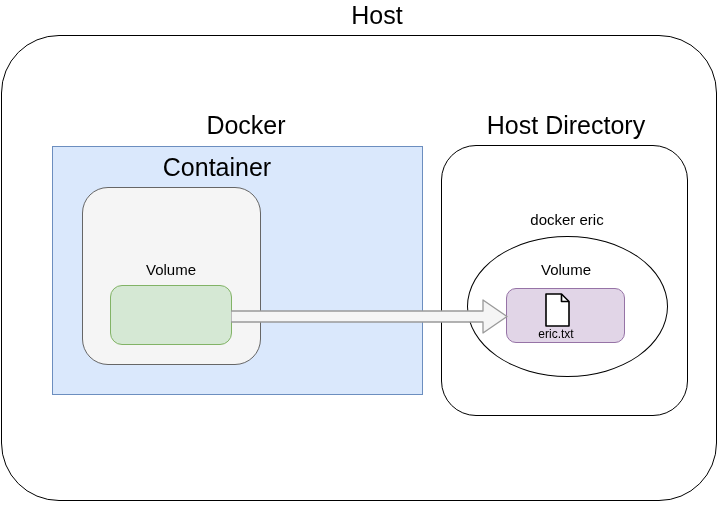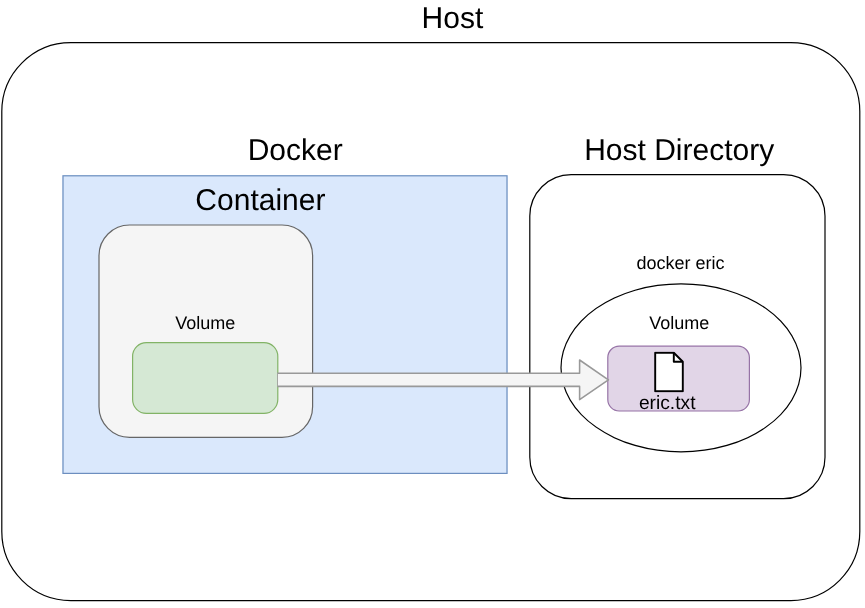--- a/index.html
+++ b/index.html
@@ -57,21 +57,21 @@
   }
 
   .lbl {
     position: absolute;
     transform: translateX(-50%);
     white-space: nowrap;
     line-height: 1.15;
   }
   .lbl-big   { font-size: 25px; }
   .lbl-med   { font-size: 15px; }
-  .lbl-small { font-size: 16px; }
+  .lbl-small { font-size: 12px; }
 
   .host-title       { left: 377px; top: 1px; }
   .docker-label     { left: 246px; top: 111px; }
   .hostdir-label    { left: 566px; top: 111px; }
   .container-label  { left: 190px; top: 153px; margin-left: 27px; }
   .volume-src-label { left: 171px; top: 261px; }
   .docker-area-label{ left: 567px; top: 211px; }
   .volume-dst-label { left: 566px; top: 261px; }
   .file-label       { left: 556px; top: 328px; }
 

